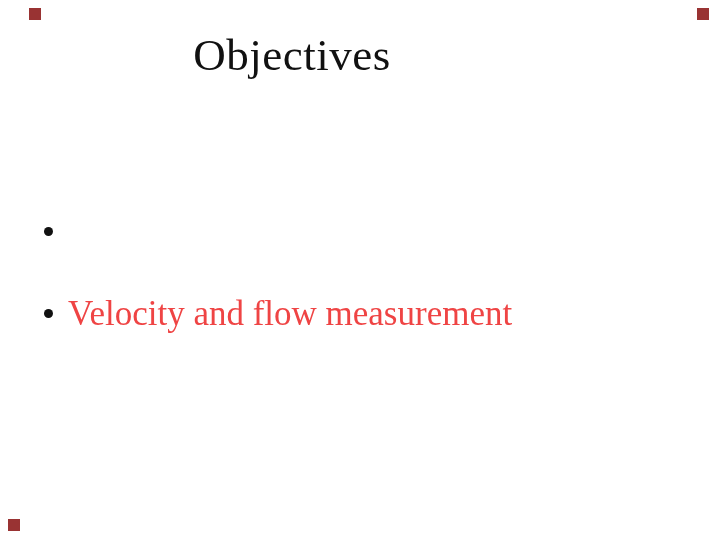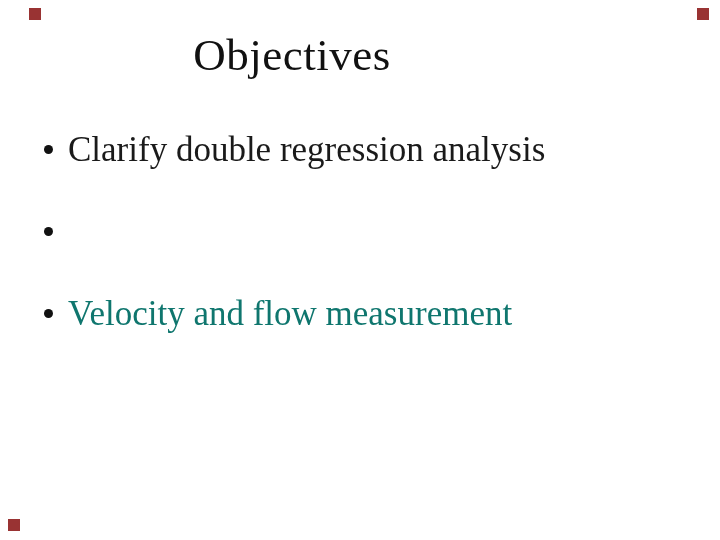--- a/index.html
+++ b/index.html
@@ -63,27 +63,23 @@
 <body>
 
 <div class="slide">
 
   <div class="corner-square tl" style="background: rgb(153, 51, 51);"></div>
   <div class="corner-square tr" style="background: rgb(153, 51, 51);"></div>
   <div class="corner-square bl" style="background: rgb(153, 51, 51);"></div>
 
   <div class="slide-title">Objectives</div>
 
-  <div class="bullet-line bullet-1" style="color: rgb(26, 26, 26);">
-    <span class="bullet-dot"></span>
-    <span>Clarify double regression analysis</span>
-  </div>
 
   <div class="bullet-line bullet-2" style="color: rgb(26, 26, 26);">
     <span class="bullet-dot"></span>
   </div>
 
-  <div class="bullet-line bullet-3" style="color: #0f766e;">
+  <div class="bullet-line bullet-3" style="color: #ef4444;">
     <span class="bullet-dot"></span>
     <span>Velocity and flow measurement</span>
   </div>
 
 </div>
 
 </body></html>

